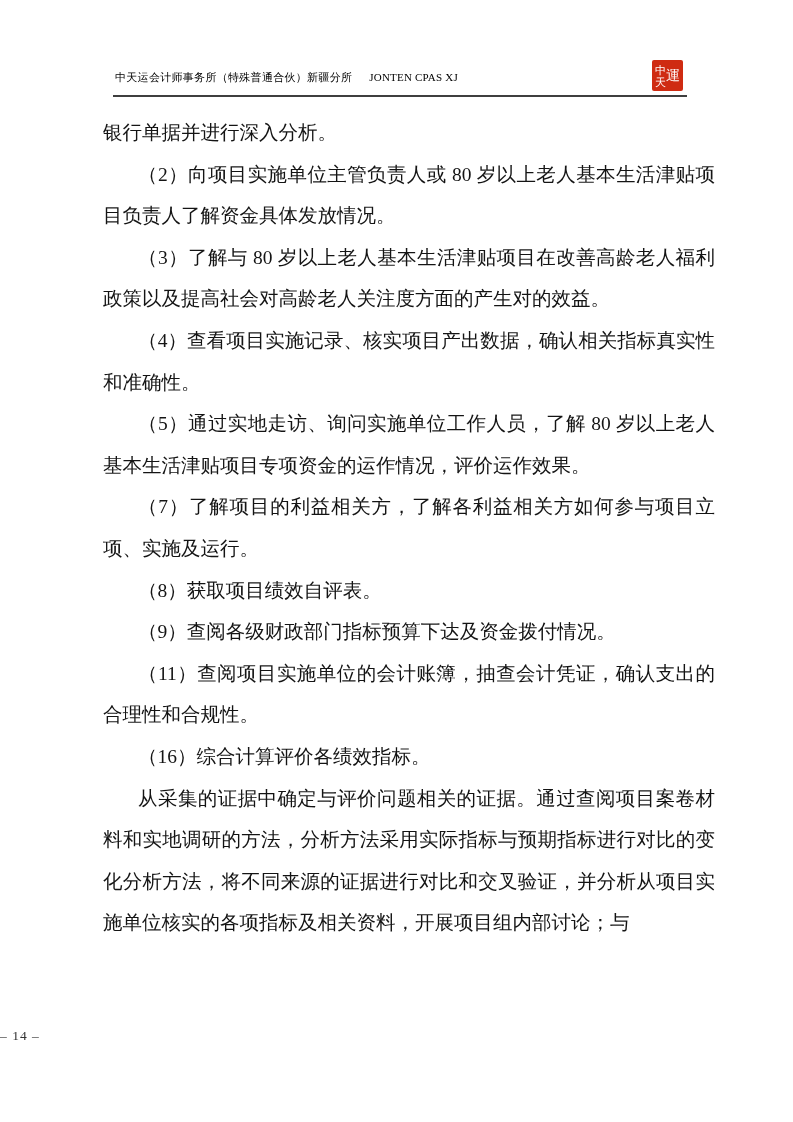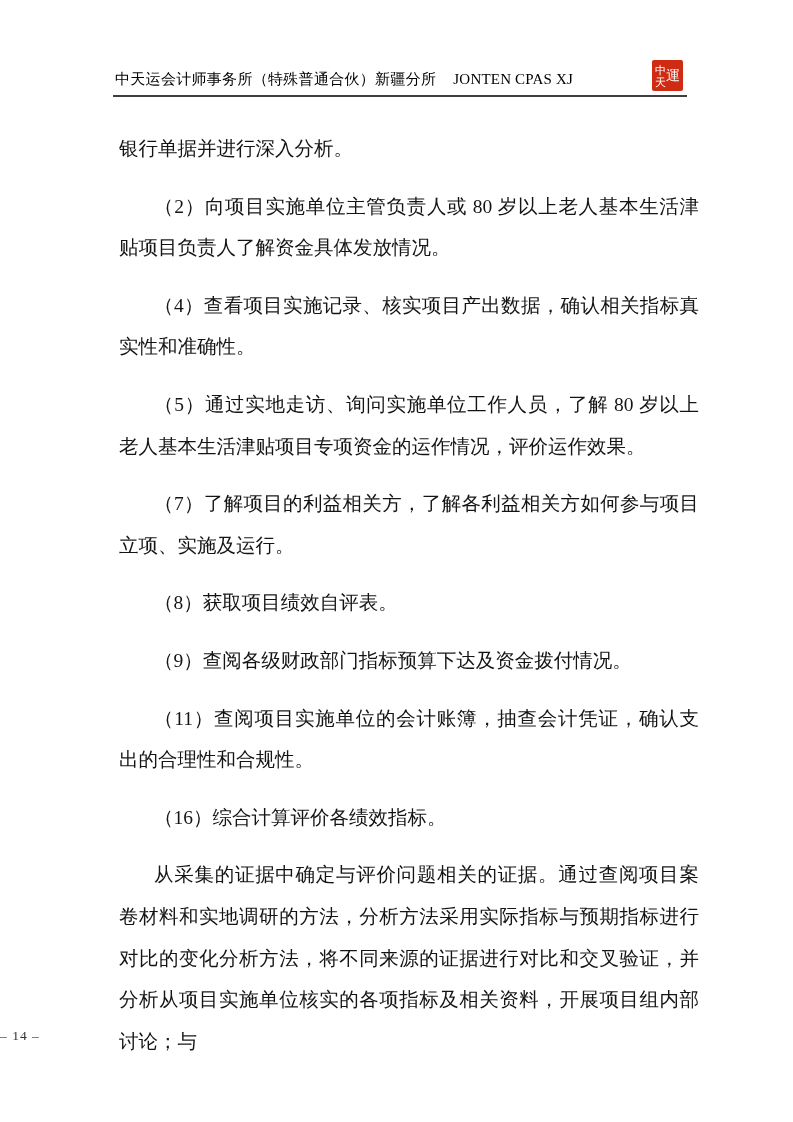--- a/index.html
+++ b/index.html
@@ -16,21 +16,21 @@
     font-family: "Liberation Serif", "DejaVu Serif", serif;
     color: #111111;
   }
   
   .header-line {
     position: absolute;
     left: 115px;
     top: 70px;
     width: 560px;
     white-space: nowrap;
-    font-size: 15px;
+    font-size: 11px;
     letter-spacing: 0.3px;
     color: #000000;
   }
   .header-line .firm-en {
     margin-left: 17px;
     letter-spacing: 0.2px;
   }
   .header-rule {
     position: absolute;
     left: 113px;
@@ -76,21 +76,21 @@
     position: absolute;
     left: 103px;
     top: 112px;
     width: 612px;
     font-size: 19.5px;
     line-height: 41.6px;
     text-align: justify;
     color: #141414;
   }
   .body-text p {
-    margin: 16px;
+    margin: 0;
     padding: 0;
   }
   .body-text p.indent {
     text-indent: 1.8em;
   }
   
   .footer {
     position: absolute;
     left: 0;
     top: 1028px;
@@ -118,20 +118,21 @@
     <span class="seal-col">
       <span class="seal-big">運</span>
     </span>
   </div>
 
   <div class="header-rule"></div>
 
   <div class="body-text">
       <p class="">银行单据并进行深入分析。</p>
       <p class="indent">（2）向项目实施单位主管负责人或 80 岁以上老人基本生活津贴项目负责人了解资金具体发放情况。</p>
+      <p class="indent">（3）了解与 80 岁以上老人基本生活津贴项目在改善高龄老人福利政策以及提高社会对高龄老人关注度方面的产生对的效益。</p>
       <p class="indent">（4）查看项目实施记录、核实项目产出数据，确认相关指标真实性和准确性。</p>
       <p class="indent">（5）通过实地走访、询问实施单位工作人员，了解 80 岁以上老人基本生活津贴项目专项资金的运作情况，评价运作效果。</p>
       <p class="indent">（7）了解项目的利益相关方，了解各利益相关方如何参与项目立项、实施及运行。</p>
       <p class="indent">（8）获取项目绩效自评表。</p>
       <p class="indent">（9）查阅各级财政部门指标预算下达及资金拨付情况。</p>
       <p class="indent">（11）查阅项目实施单位的会计账簿，抽查会计凭证，确认支出的合理性和合规性。</p>
       <p class="indent">（16）综合计算评价各绩效指标。</p>
       <p class="indent">从采集的证据中确定与评价问题相关的证据。通过查阅项目案卷材料和实地调研的方法，分析方法采用实际指标与预期指标进行对比的变化分析方法，将不同来源的证据进行对比和交叉验证，并分析从项目实施单位核实的各项指标及相关资料，开展项目组内部讨论；与</p>
     </div>
 

